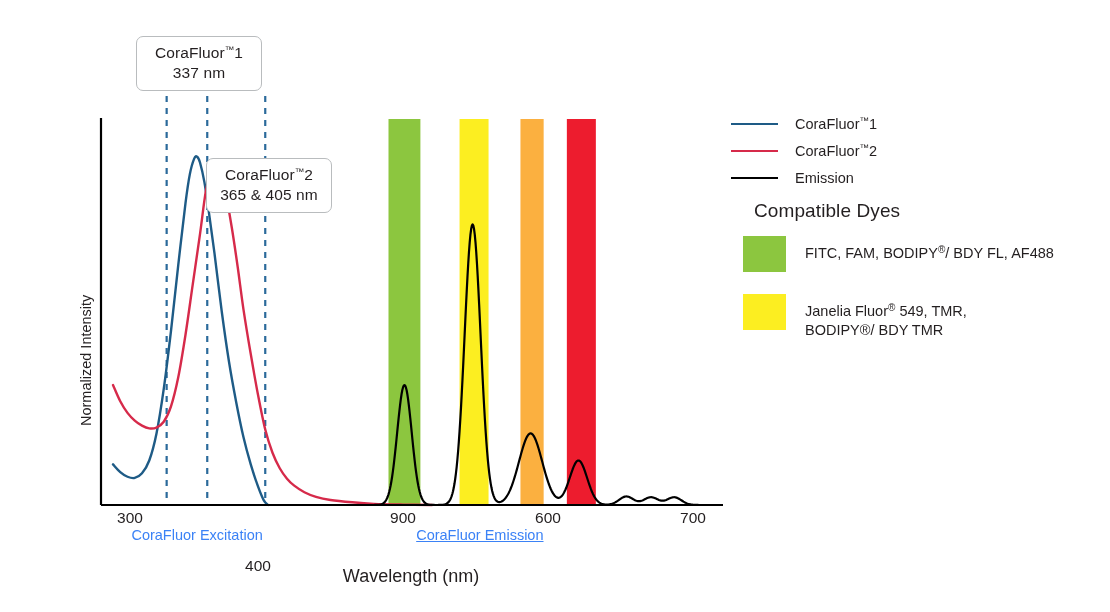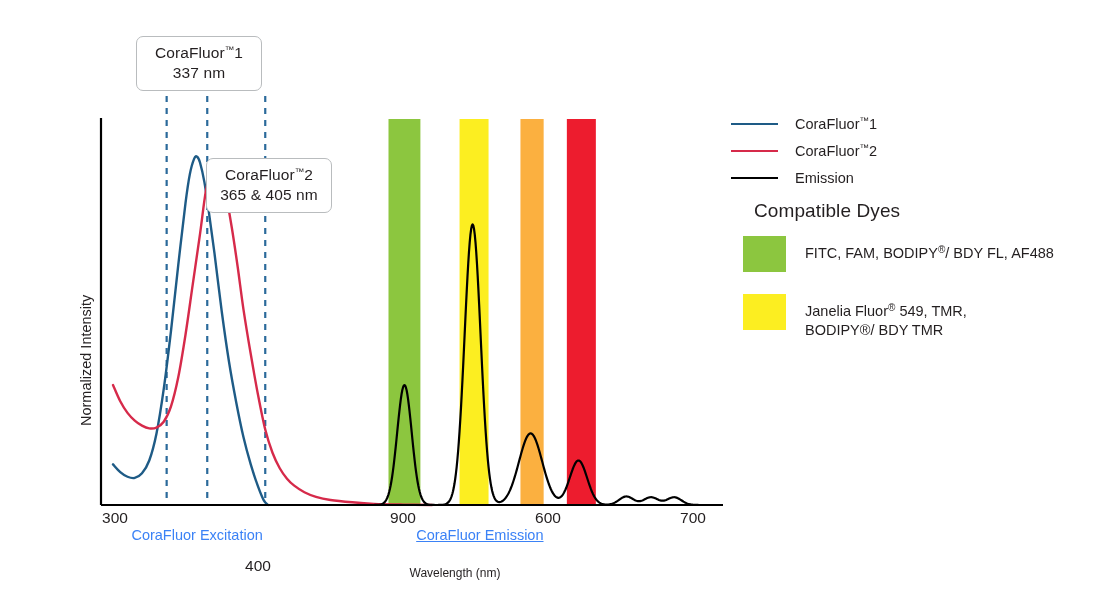--- a/index.html
+++ b/index.html
@@ -57,23 +57,22 @@
     font-size: 14.5px;
     color: #3b82f6;
     transform: translateX(-50%);
     white-space: nowrap;
   }
   #x-axis-title {
     position: absolute;
     left: 411px;
     top: 566px;
     transform: translateX(-50%);
-    font-size: 12px;
-    white-space: nowrap;
-    margin-left: 44px;
+    font-size: 18px;
+    white-space: nowrap;
   }
   #y-axis-title {
     position: absolute;
     left: 56px;
     top: 236px;
     width: 190px;
     font-size: 14.5px;
     transform: rotate(-90deg);
     transform-origin: 0 0;
     white-space: nowrap;
@@ -172,21 +171,21 @@
     <span class="line"><span>CoraFluor</span><span class="tm">™</span><span>2</span></span>
     <span class="line">365 &amp; 405 nm</span>
   </div>
 
   <div id="x-axis-title">Wavelength (nm)</div>
   <div id="y-axis-title">
       <span id="y-axis-title-inner">Normalized Intensity</span>
     </div>
 
   <div id="tick-layer">
-      <div class="axis-tick" style="left: 115px; top: 509px;">300</div>
+      <div class="axis-tick" style="left: 130px; top: 509px;">300</div>
       <div class="axis-tick" style="left: 258px; top: 509px; margin-top: 48px;">400</div>
       <div class="axis-tick" style="left: 403px; top: 509px;">900</div>
       <div class="axis-tick" style="left: 548px; top: 509px;">600</div>
       <div class="axis-tick" style="left: 693px; top: 509px;">700</div>
       <div class="sub-label" style="left: 197.1px; top: 527px;">CoraFluor Excitation</div>
       <div class="sub-label" style="left: 479.85px; top: 527px; text-decoration: underline;">CoraFluor Emission</div>
     </div>
 
   <div id="legend">
       <div class="legend-row">

